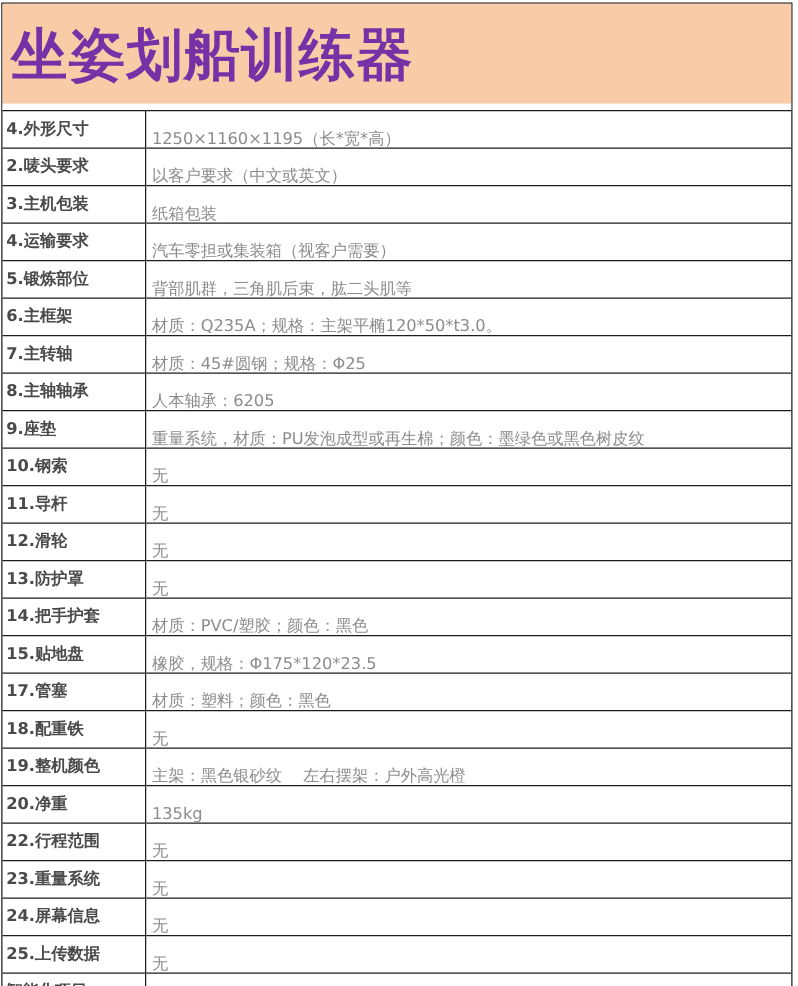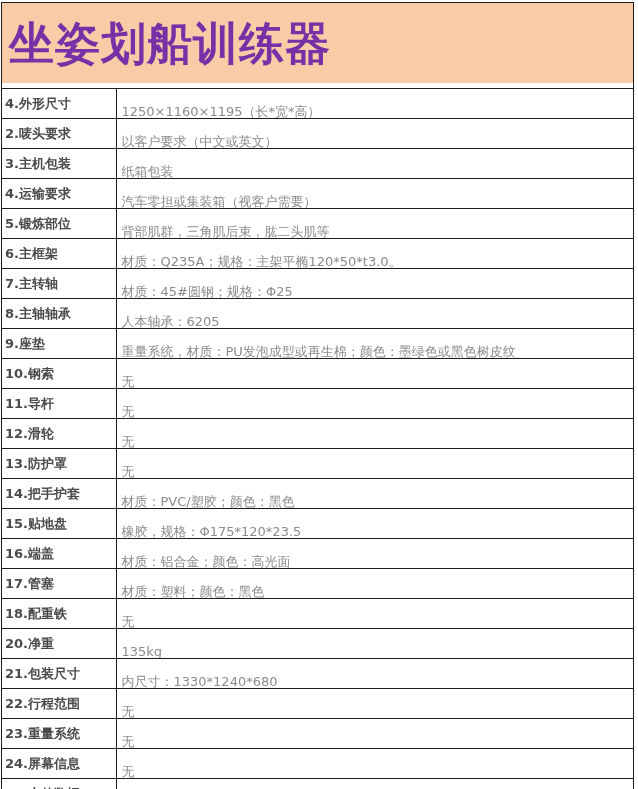--- a/index.html
+++ b/index.html
@@ -132,38 +132,34 @@
         </tr>
         <tr>
           <td class="spec-label">14.把手护套</td>
           <td class="spec-value">材质：PVC/塑胶；颜色：黑色</td>
         </tr>
         <tr>
           <td class="spec-label">15.贴地盘</td>
           <td class="spec-value">橡胶，规格：Φ175*120*23.5</td>
         </tr>
         <tr>
-          <td class="spec-label">16.端盖</td>
-          <td class="spec-value">材质：铝合金；颜色：高光面</td>
-        </tr>
-        <tr>
           <td class="spec-label">17.管塞</td>
           <td class="spec-value">材质：塑料；颜色：黑色</td>
         </tr>
         <tr>
           <td class="spec-label">18.配重铁</td>
           <td class="spec-value">无</td>
         </tr>
         <tr>
+          <td class="spec-label">19.整机颜色</td>
+          <td class="spec-value">主架：黑色银砂纹　 左右摆架：户外高光橙</td>
+        </tr>
+        <tr>
           <td class="spec-label">20.净重</td>
           <td class="spec-value">135kg</td>
-        </tr>
-        <tr>
-          <td class="spec-label">21.包装尺寸</td>
-          <td class="spec-value">内尺寸：1330*1240*680</td>
         </tr>
         <tr>
           <td class="spec-label">22.行程范围</td>
           <td class="spec-value">无</td>
         </tr>
         <tr>
           <td class="spec-label">23.重量系统</td>
           <td class="spec-value">无</td>
         </tr>
         <tr>

